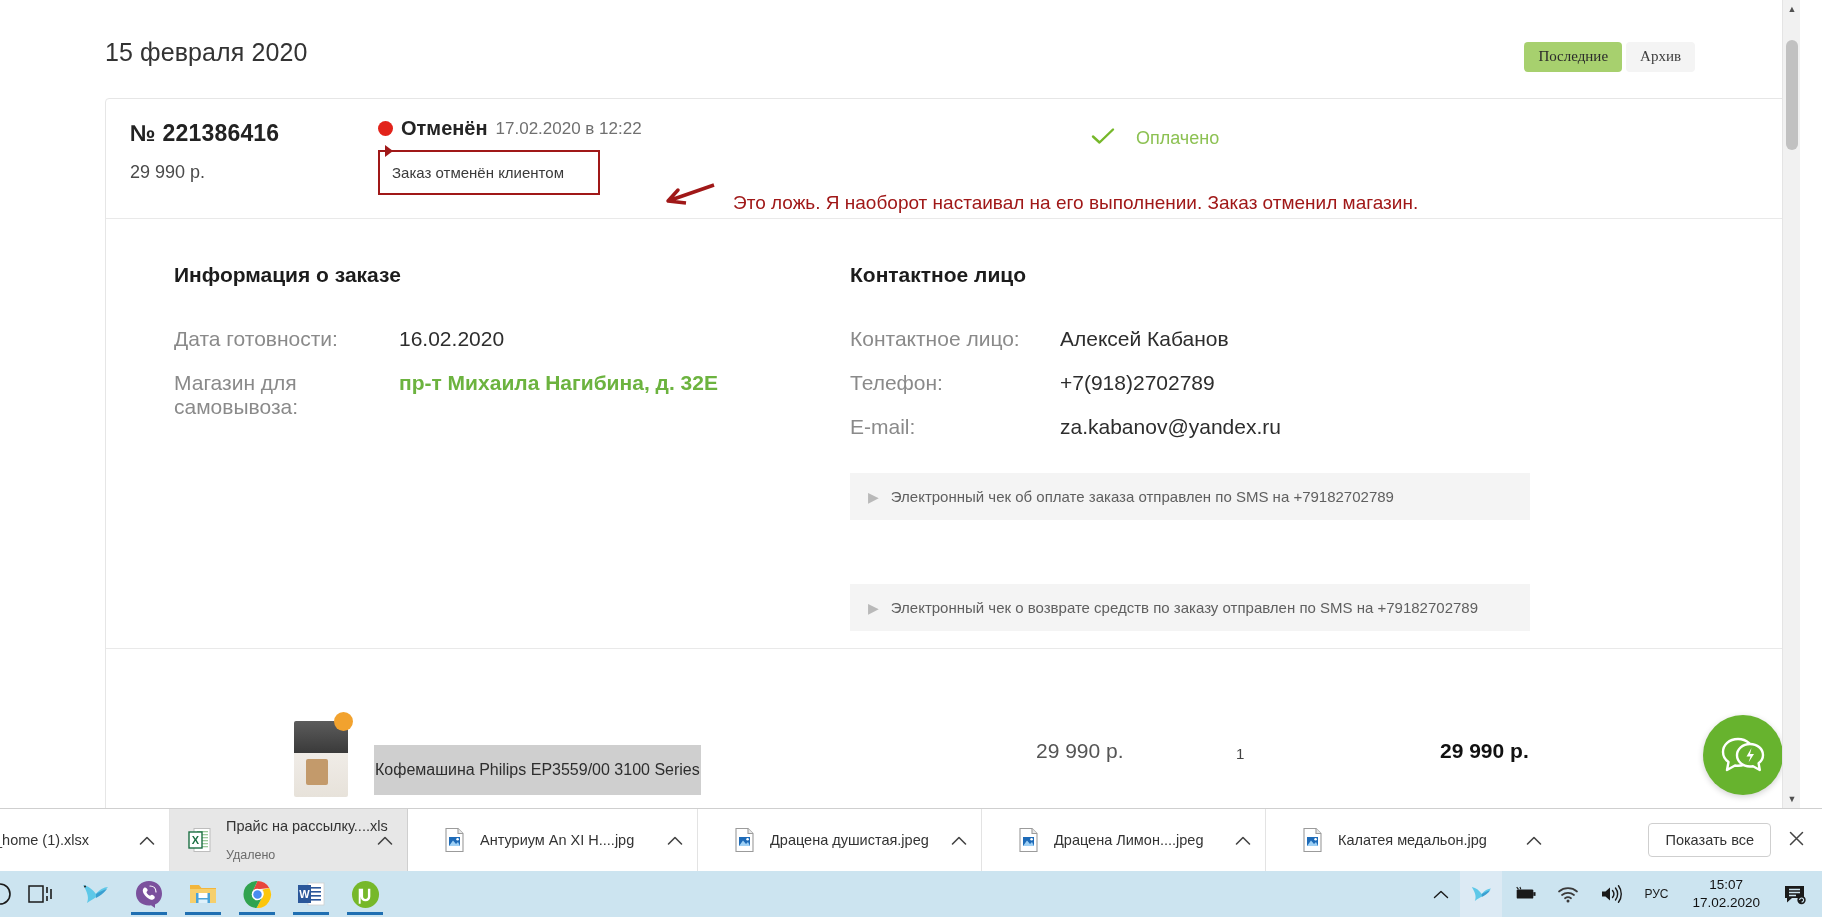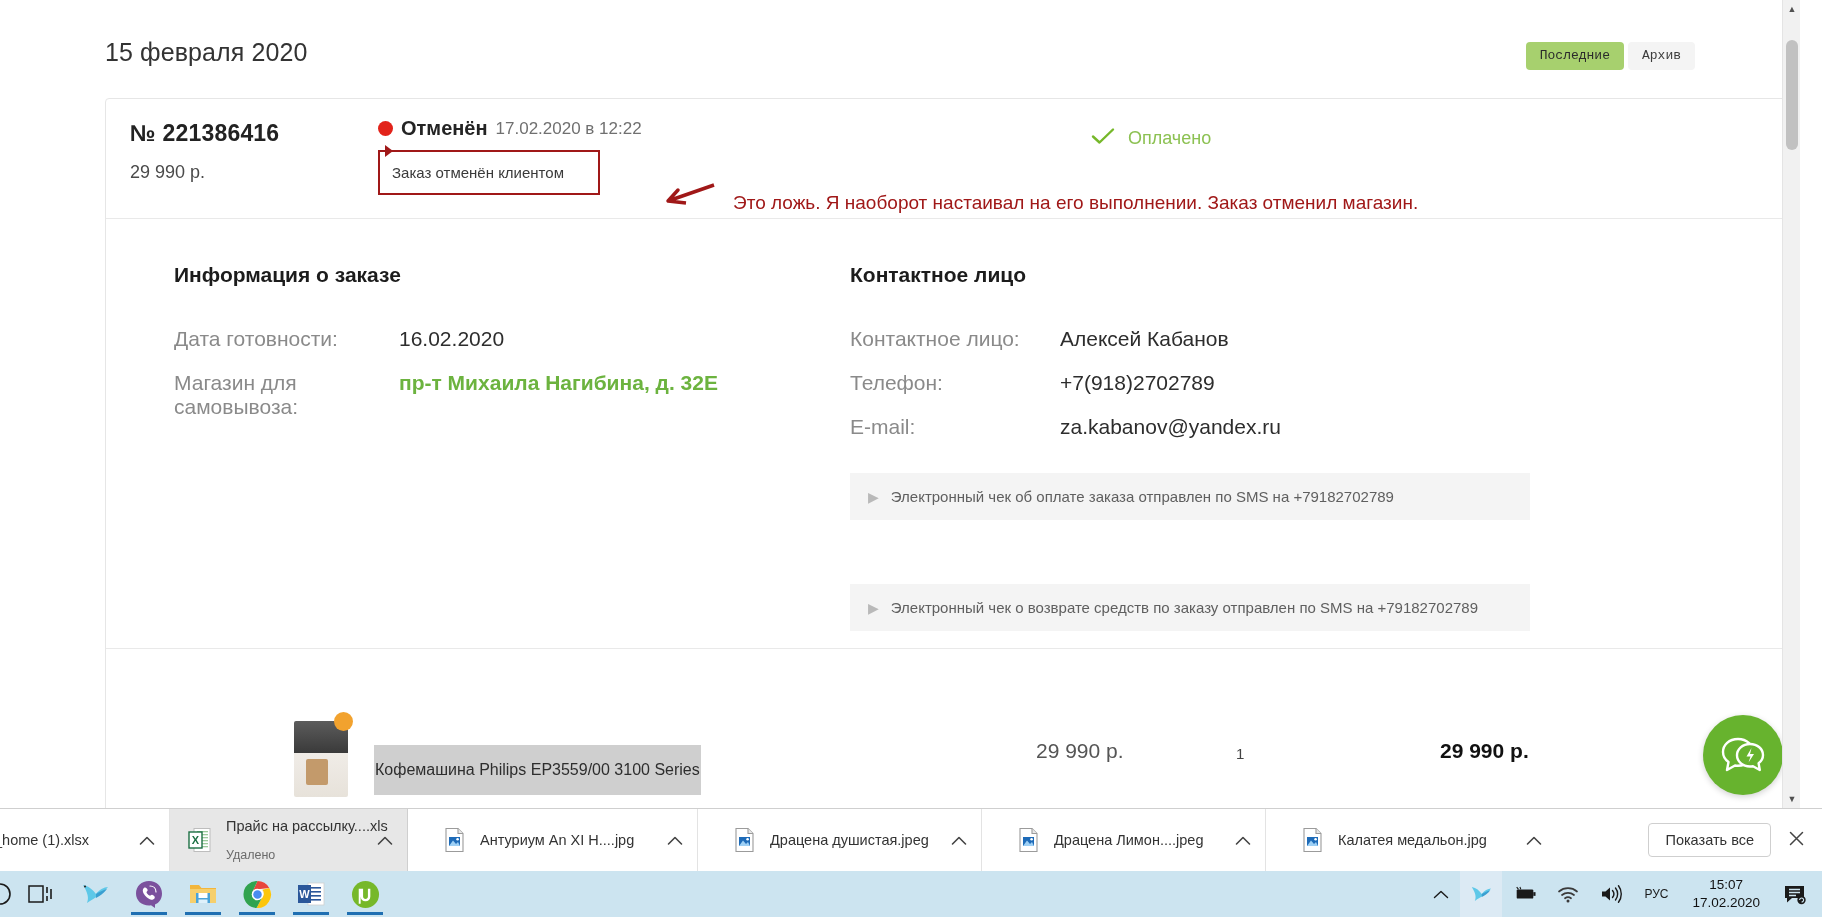--- a/index.html
+++ b/index.html
@@ -57,28 +57,28 @@
     font-size: 25px;
     color: #333;
     font-weight: 400;
     letter-spacing: .1px;
   }
   .toggle-group {
     position: absolute; right: 0; top: 4px;
     display: flex; gap: 4px;
   }
   .toggle-btn {
-    font-size: 13px;
+    font-size: 15px;
     padding: 6px 14px 7px 14px;
     border-radius: 4px;
     color: #3d3d3d;
     background: #f4f4f4;
     border: none;
     cursor: pointer;
-    font-family: Liberation Mono, monospace;
+    font-family: Liberation Serif, serif;
   }
   .toggle-btn.on { background: #a7d06e; color: #2b2b2b; }
 
   
   .order-card {
     position: absolute;
     top: 98px; left: 105px;
     width: 1796px;
     min-height: 700px;
     border: 1px solid #e6e6e6;
@@ -110,21 +110,21 @@
   .cancel-box {
     margin-top: 10px;
     border: 2px solid #a01818;
     width: 222px; height: 45px;
     display: flex; align-items: center;
     padding-left: 12px;
     font-size: 15px; color: #3a3a3a;
   }
   .paid-block {
     position: absolute; left: 985px; top: 28px;
-    display: flex; align-items: center; gap: 13px;
+    display: flex; align-items: center; gap: 21px;
   }
   .check-ico { color: #76b82a; font-size: 22px; line-height: 1; }
   .paid-text { font-size: 18px; color: #8cc152; }
   .collapse-btn {
     position: absolute; right: 26px; top: 30px;
     width: 34px; height: 28px; cursor: pointer;
     color: #6d6d6d;
   }
 
   

